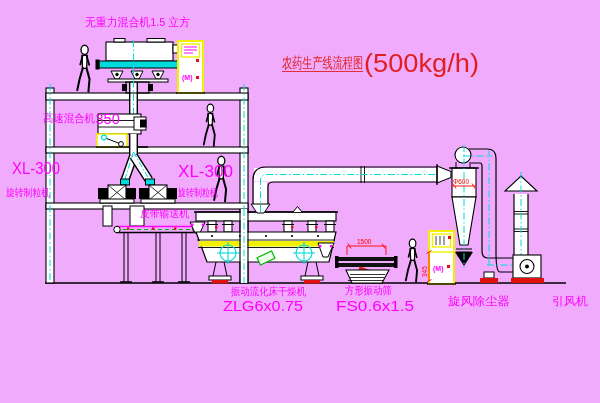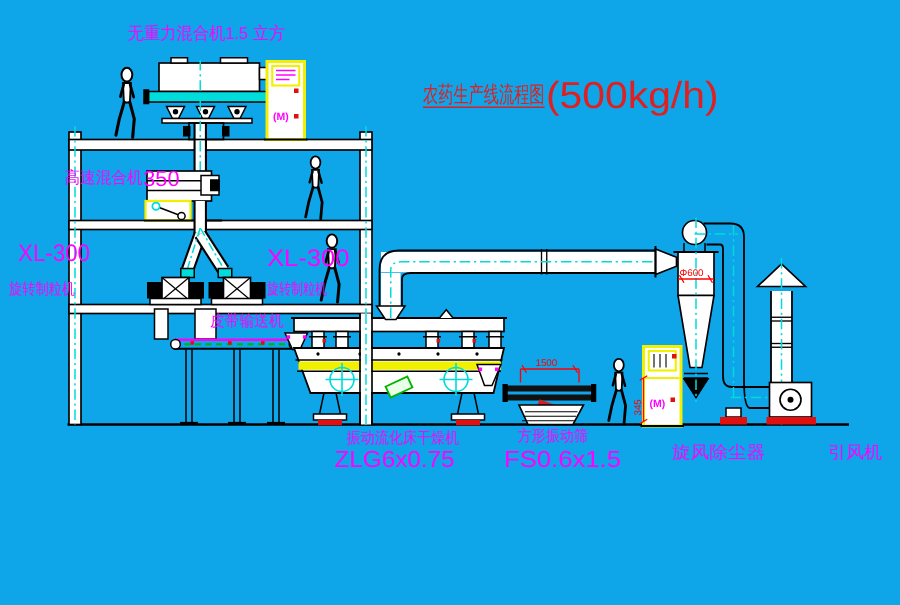--- a/index.html
+++ b/index.html
@@ -1,16 +1,16 @@
 <!DOCTYPE html>
 <html><head>
 <meta charset="utf-8">
 <style>
   html,body{margin:0;padding:0;background:#fff;}
-  .canvas{position:relative;width:600px;height:403px;background:#0ea5e9;overflow:hidden;
+  .canvas{position:relative;width:600px;height:403px;background:#f0abfc;overflow:hidden;
           font-family:"Liberation Sans", sans-serif;}
   svg{position:absolute;left:0;top:0;}
   text{font-family:"Liberation Sans","DejaVu Sans",sans-serif;}
 </style>
 </head>
 <body>
 
 <div class="canvas">
 <svg width="600" height="403" viewBox="0 0 600 403">
   <defs>

